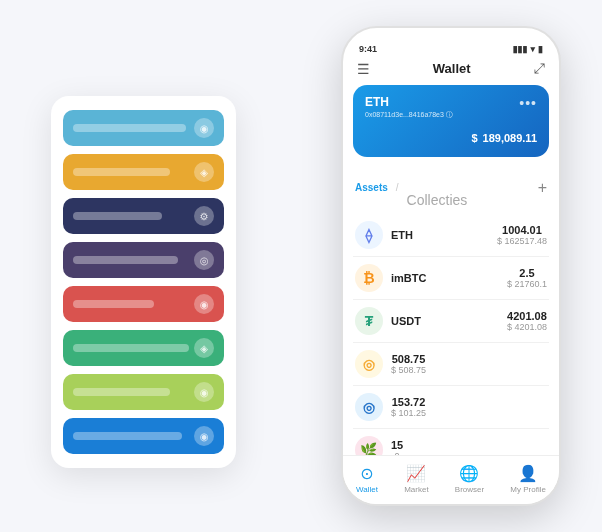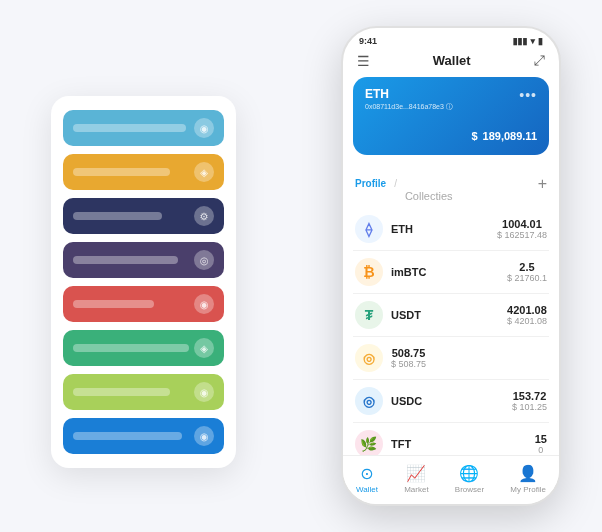--- a/index.html
+++ b/index.html
@@ -73,21 +73,21 @@
       box-shadow: 0 12px 40px rgba(0,0,0,0.18);
       overflow: hidden;
       display: flex;
       flex-direction: column;
       border: 2px solid #e0e0e0;
     }
     .phone-status {
       display: flex;
       justify-content: space-between;
       align-items: center;
-      padding: 8px 16px 4px;
+      padding: 16px 16px 4px;
       font-size: 9px;
       color: #333;
       font-weight: 600;
     }
     .status-icons {
       display: flex; gap: 3px; align-items: center;
     }
     .phone-header {
       display: flex;
       align-items: center;
@@ -121,39 +121,39 @@
     .eth-card-top {
       display: flex; justify-content: space-between; align-items: flex-start;
     }
     .eth-title { font-size: 12px; font-weight: 700; }
     .eth-addr { font-size: 7px; opacity: 0.8; margin-top: 1px; }
     .eth-more { font-size: 14px; opacity: 0.8; letter-spacing: 1px; }
     .eth-amount {
       font-size: 18px;
       font-weight: 700;
       text-align: right;
-      margin-top: 12px;
+      margin-top: 6px;
     }
     .eth-amount span { font-size: 11px; }
 
     
     .assets-header {
       display: flex;
       justify-content: space-between;
       align-items: center;
       padding: 2px 12px 6px;
     }
     .assets-tabs { display: flex; gap: 8px; align-items: center; }
     .assets-tab {
       font-size: 10px;
       font-weight: 600;
       color: #1a9be8;
     }
     .assets-tab-inactive {
-      font-size: 11px;
+      font-size: 14px;
       color: #aaa;
       margin-top: 25px;
     }
     .assets-divider { color: #ccc; font-size: 10px; }
     .assets-add { font-size: 16px; color: #888; }
 
     
     .asset-list {
       flex: 1;
       overflow: hidden;
@@ -276,21 +276,21 @@
           <span class="eth-more">•••</span>
         </div>
         <div class="eth-amount">
           <span>$</span>
           <span>189,089.11</span>
         </div>
       </div>
 
       <div class="assets-header">
         <div class="assets-tabs">
-          <span class="assets-tab">Profile</span>
+          <span class="assets-tab">Assets</span>
           <span class="assets-divider">/</span>
           <span class="assets-tab-inactive">Collecties</span>
         </div>
         <span class="assets-add">+</span>
       </div>
 
       <div class="asset-list" id="asset-list">
       <div class="asset-row">
             <div class="asset-icon" style="background: rgb(236, 245, 255); color: rgb(98, 126, 234);">⟠</div>
             <div class="asset-name">ETH</div>
@@ -317,29 +317,27 @@
           </div>
           <div class="asset-row">
             <div class="asset-icon" style="background: rgb(255, 248, 225); color: rgb(245, 172, 55);">◎</div>
             <div class="asset-values">
               <span class="asset-amount">508.75</span>
               <span class="asset-usd">$ 508.75</span>
             </div>
           </div>
           <div class="asset-row">
             <div class="asset-icon" style="background: rgb(227, 242, 253); color: rgb(39, 117, 202);">◎</div>
-            <div class="asset-name">USDC</div>
             <div class="asset-values">
               <span class="asset-amount">153.72</span>
               <span class="asset-usd">$ 101.25</span>
             </div>
           </div>
           <div class="asset-row">
             <div class="asset-icon" style="background: rgb(252, 228, 236); color: rgb(233, 30, 140);">🌿</div>
-            <div class="asset-name">TFT</div>
             <div class="asset-values">
               <span class="asset-amount">15</span>
               <span class="asset-usd">0</span>
             </div>
           </div>
         </div>
 
     </div>
 
     <div class="bottom-nav" id="bottom-nav">

